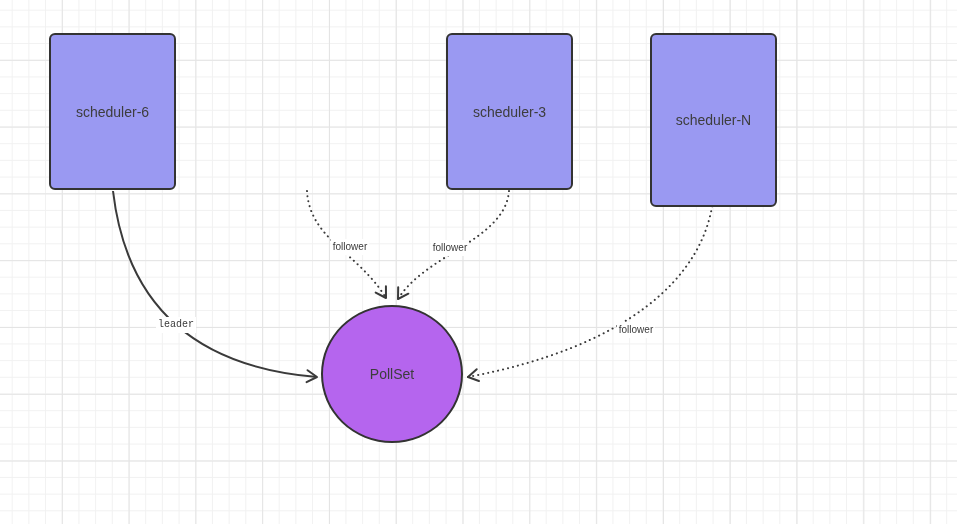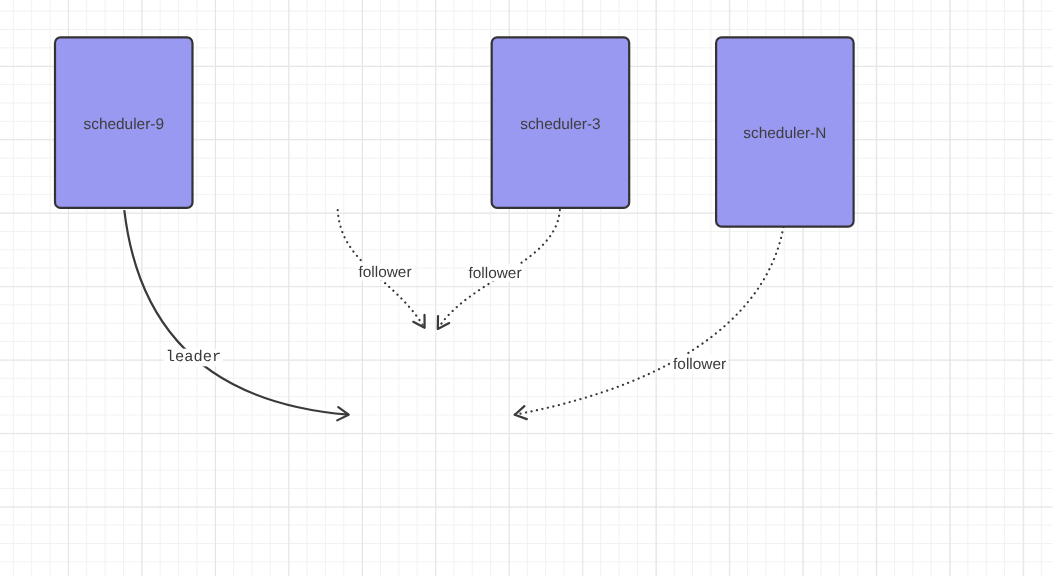--- a/index.html
+++ b/index.html
@@ -52,21 +52,21 @@
     background:var(--pollset-fill);
     border:2px solid var(--shape-border);
     border-radius:50%;
   }
 
   .edge-label{
     position:absolute;
     transform:translate(-50%,-50%);
     background:var(--canvas-bg);
     color:var(--label-text);
-    font-size:14px;
+    font-size:10px;
     line-height:16px;
     padding:0 2px;
     white-space:nowrap;
   }
 </style>
 </head>
 <body>
 
 <div class="canvas">
 
@@ -77,32 +77,35 @@
       </marker>
     </defs>
 
     <path class="edge solid" d="M 113 191 Q 133 362 317 377" marker-end="url(#arrow-open)"></path>
     <path class="edge dotted" d="M 307 191 C 310 240 358 252 386 298" marker-end="url(#arrow-open)"></path>
     <path class="edge dotted" d="M 509 191 C 505 240 426 254 398 299" marker-end="url(#arrow-open)"></path>
     <path class="edge dotted" d="M 714 191 C 708 280 622 348 468 377" marker-end="url(#arrow-open)"></path>
   </svg>
 
   <div class="node rect-node" style="left:49px;top:33px;width:127px;height:157px;">
-    <span>scheduler-9</span>
+    <span>scheduler-6</span>
   </div>
 
 
   <div class="node rect-node" style="left:446px;top:33px;width:127px;height:157px;">
     <span>scheduler-3</span>
   </div>
 
   <div class="node rect-node" style="left:650px;top:33px;width:127px;height:174px;">
     <span>scheduler-N</span>
   </div>
 
+  <div class="node circle-node" style="left:321px;top:305px;width:142px;height:138px;">
+    <span>PollSet</span>
+  </div>
 
   <div class="edge-label" style="left:176px;top:325px;font-family:Liberation Mono, monospace;">
     <span>leader</span>
   </div>
 
   <div class="edge-label" style="left:350px;top:247px;">
     <span>follower</span>
   </div>
 
   <div class="edge-label" style="left:450px;top:248px;">

